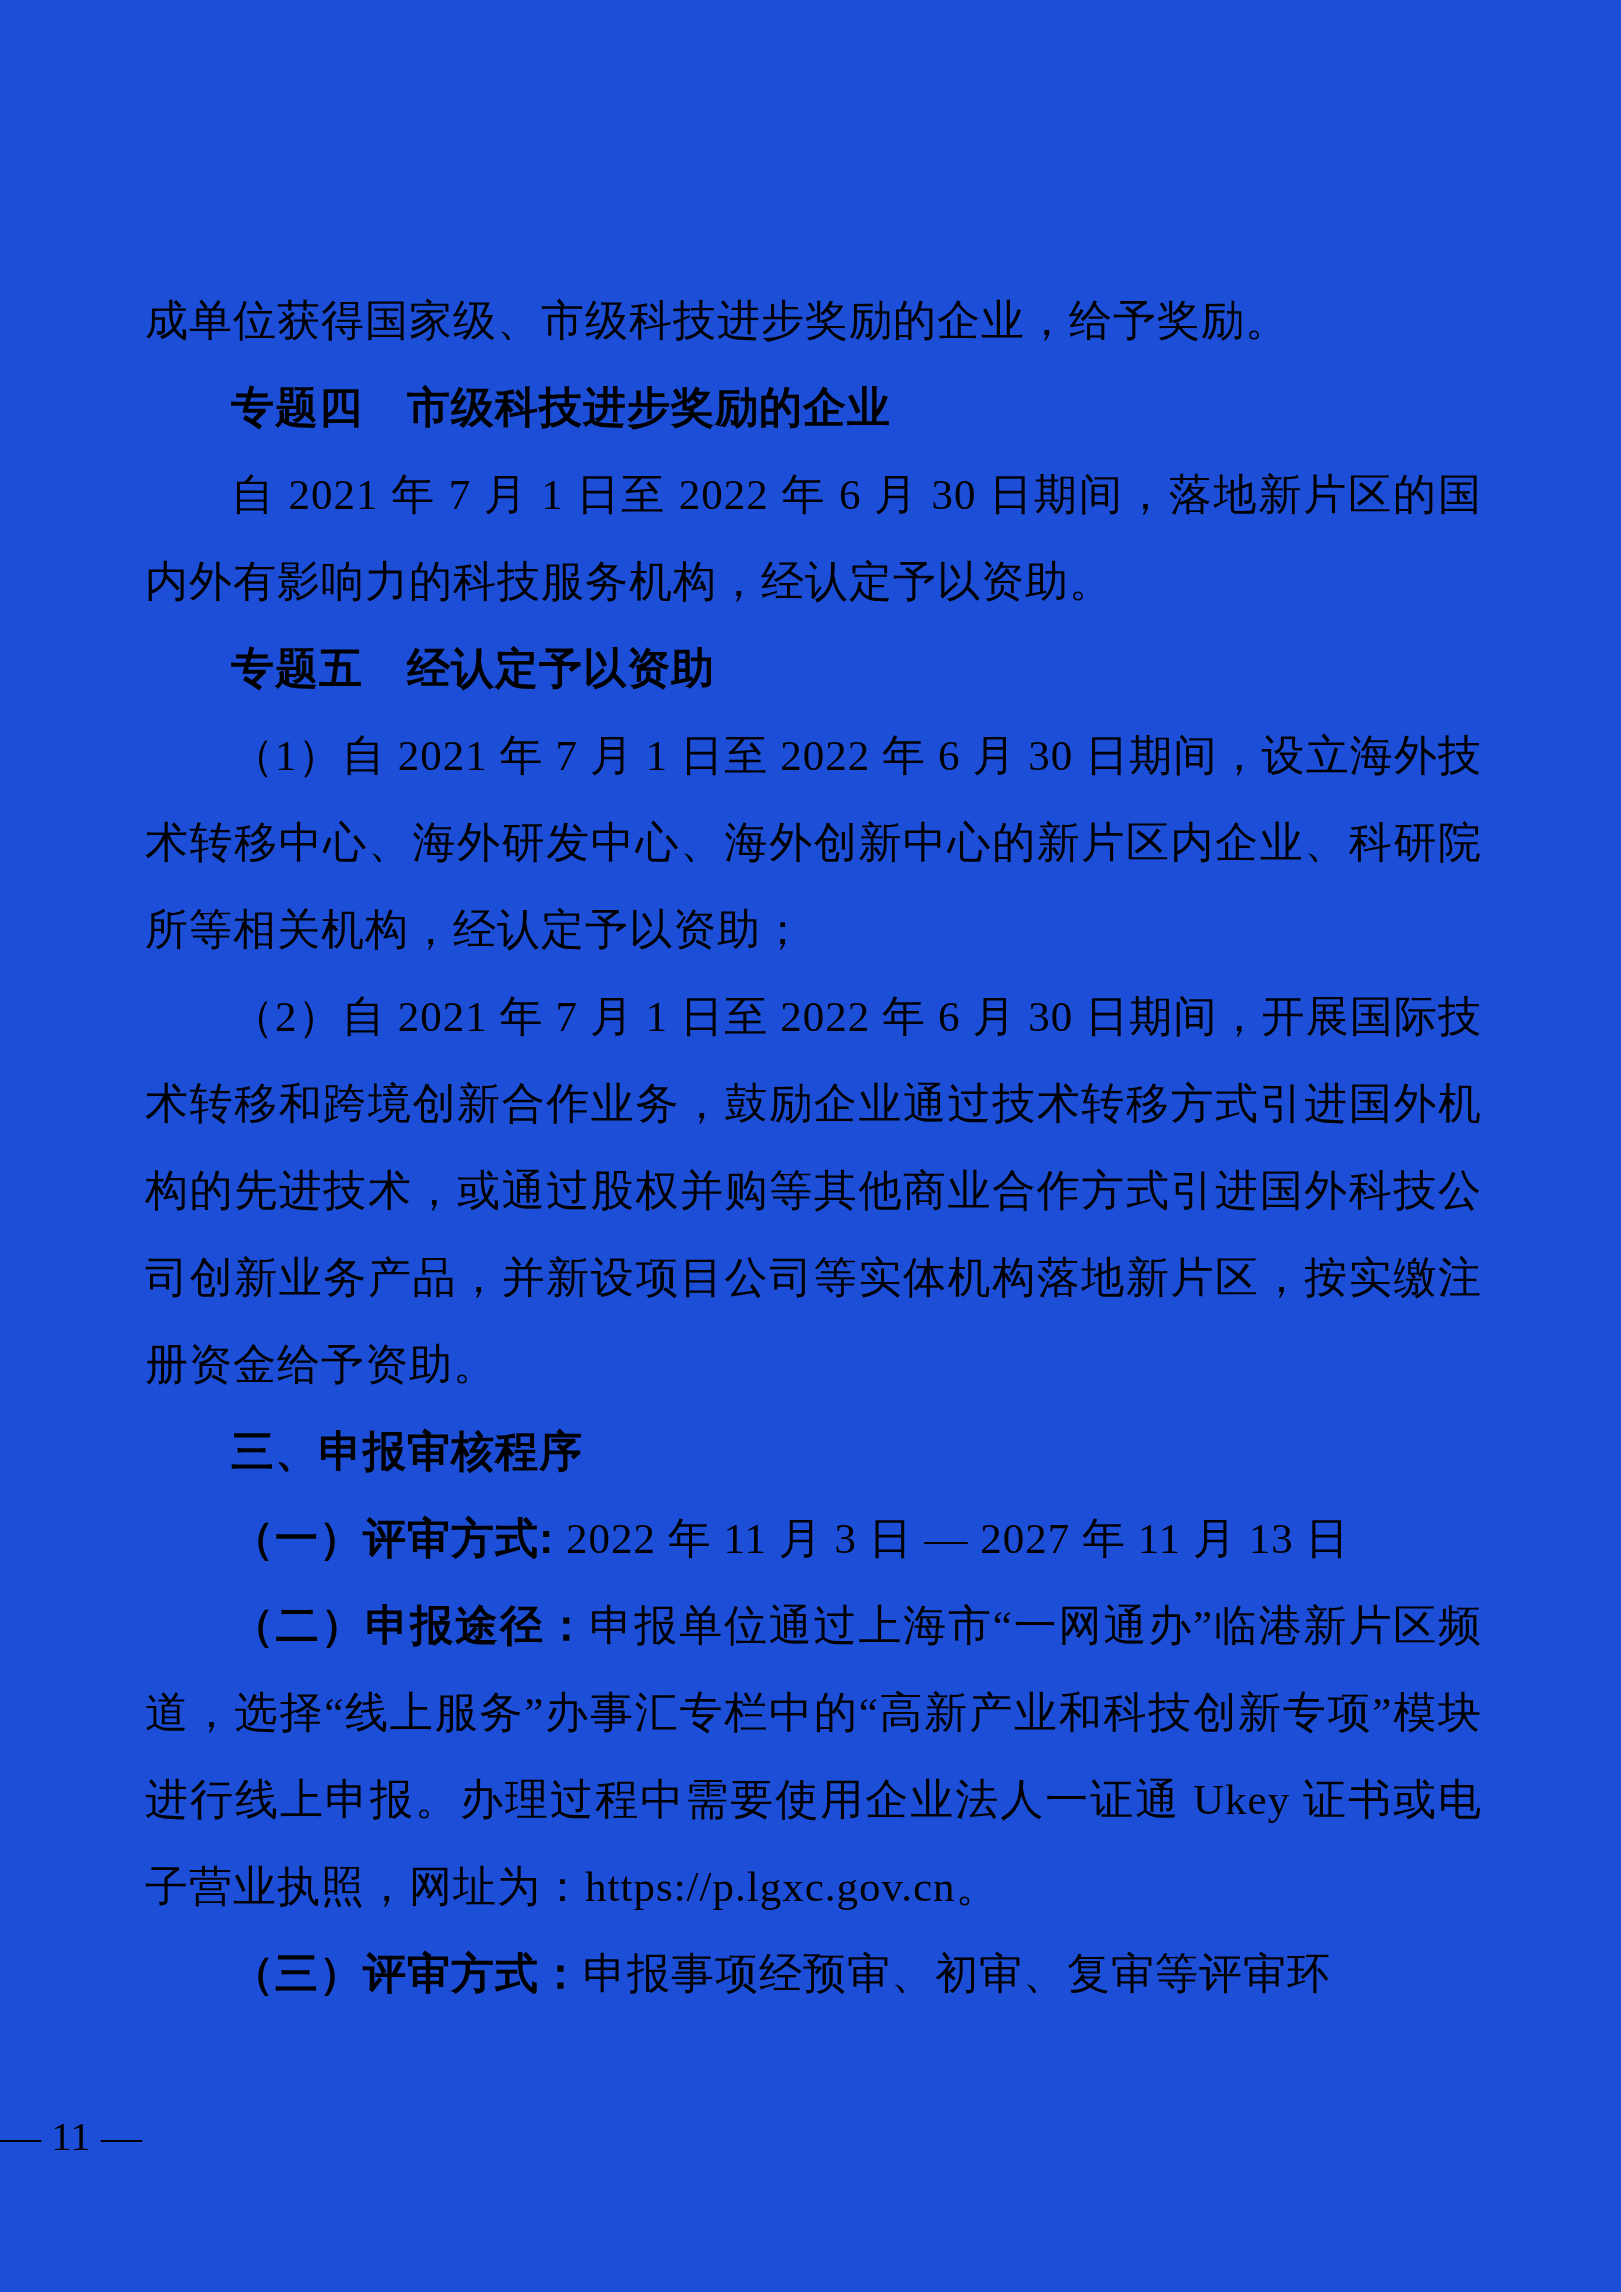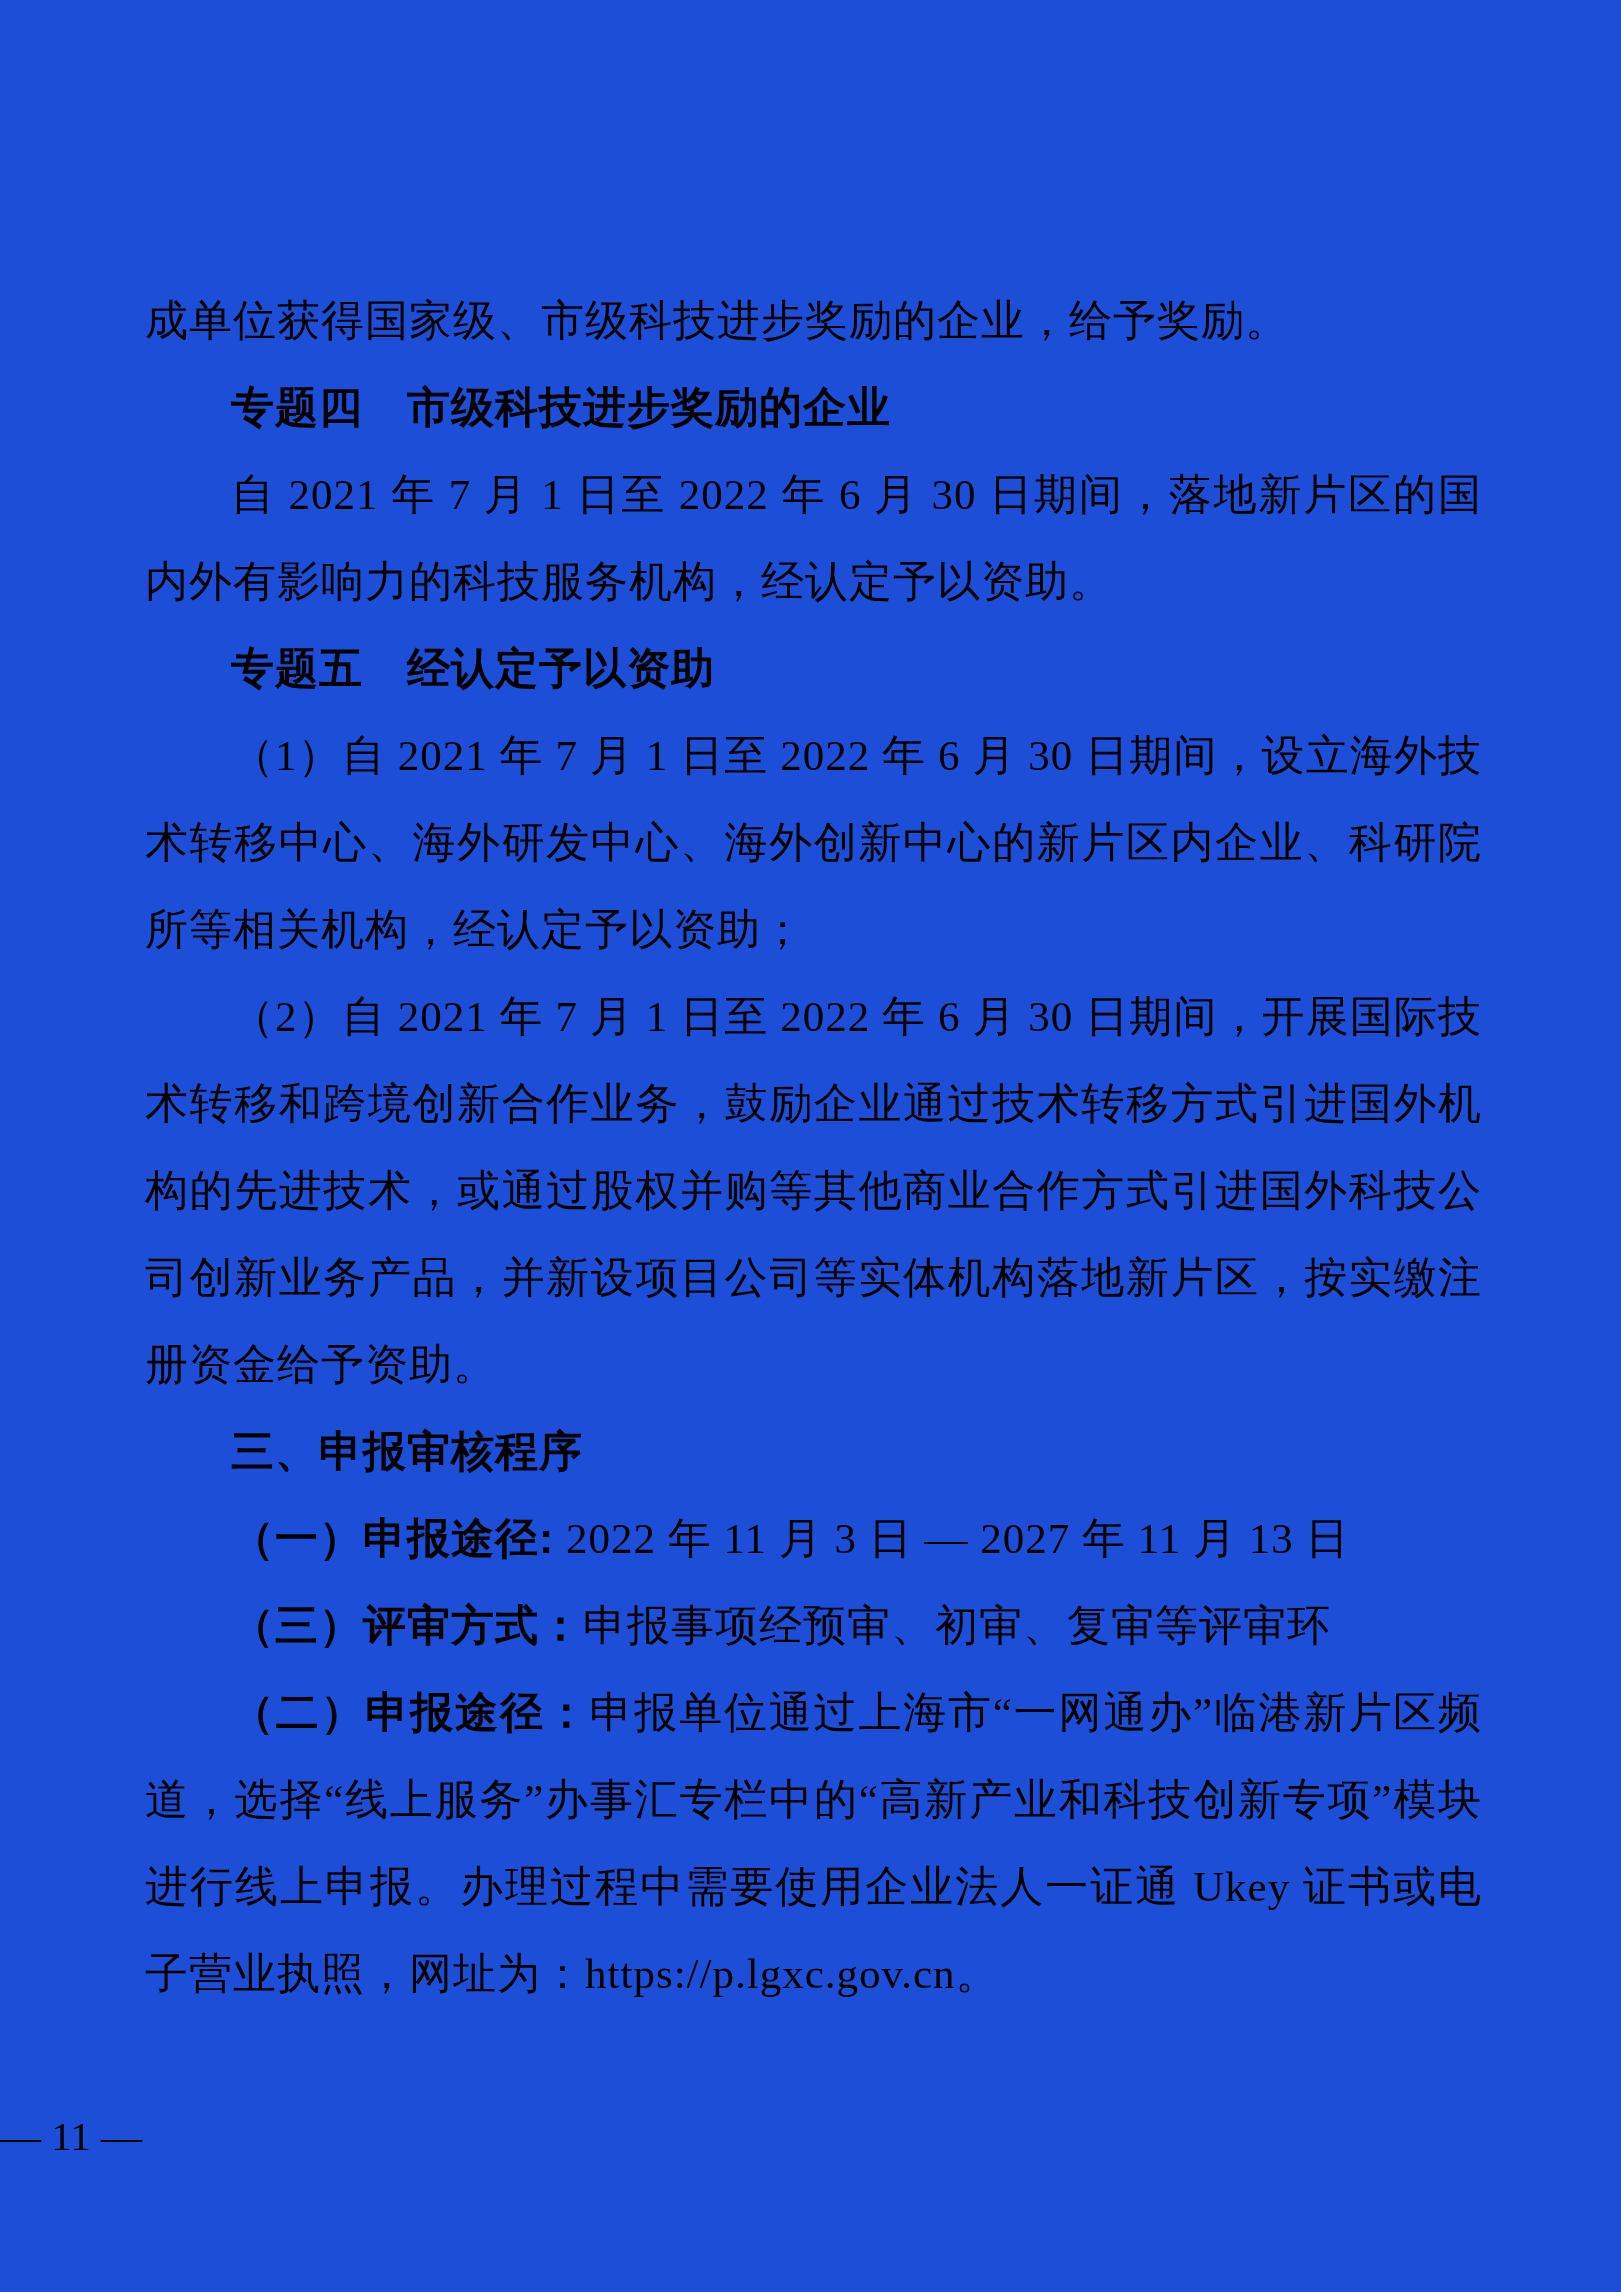--- a/index.html
+++ b/index.html
@@ -67,25 +67,25 @@
     <p class="body">自 2021 年 7 月 1 日至 2022 年 6 月 30 日期间，落地新片区的国内外有影响力的科技服务机构，经认定予以资助。</p>
 
     <p class="heading">专题五　经认定予以资助</p>
 
     <p class="body">（1）自 2021 年 7 月 1 日至 2022 年 6 月 30 日期间，设立海外技术转移中心、海外研发中心、海外创新中心的新片区内企业、科研院所等相关机构，经认定予以资助；</p>
 
     <p class="body">（2）自 2021 年 7 月 1 日至 2022 年 6 月 30 日期间，开展国际技术转移和跨境创新合作业务，鼓励企业通过技术转移方式引进国外机构的先进技术，或通过股权并购等其他商业合作方式引进国外科技公司创新业务产品，并新设项目公司等实体机构落地新片区，按实缴注册资金给予资助。</p>
 
     <p class="heading">三、申报审核程序</p>
 
-    <p class="body"><span class="lead">（一）申报途径:</span><span> 2022 年 11 月 3 日 — 2027 年 11 月 13 日</span></p>
+    <p class="body"><span class="lead">（一）评审方式:</span><span> 2022 年 11 月 3 日 — 2027 年 11 月 13 日</span></p>
+
+    <p class="body"><span class="lead">（二）申报途径：</span><span>申报单位通过上海市“一网通办”临港新片区频道，选择“线上服务”办事汇专栏中的“高新产业和科技创新专项”模块进行线上申报。办理过程中需要使用企业法人一证通 Ukey 证书或电子营业执照，网址为：https://p.lgxc.gov.cn。</span></p>
 
     <p class="body"><span class="lead">（三）评审方式：</span><span>申报事项经预审、初审、复审等评审环</span></p>
-
-    <p class="body"><span class="lead">（二）申报途径：</span><span>申报单位通过上海市“一网通办”临港新片区频道，选择“线上服务”办事汇专栏中的“高新产业和科技创新专项”模块进行线上申报。办理过程中需要使用企业法人一证通 Ukey 证书或电子营业执照，网址为：https://p.lgxc.gov.cn。</span></p>
 
   </main>
 
   <footer class="footer">
     <span>— 11 —</span>
   </footer>
 
 </div>
 
 

